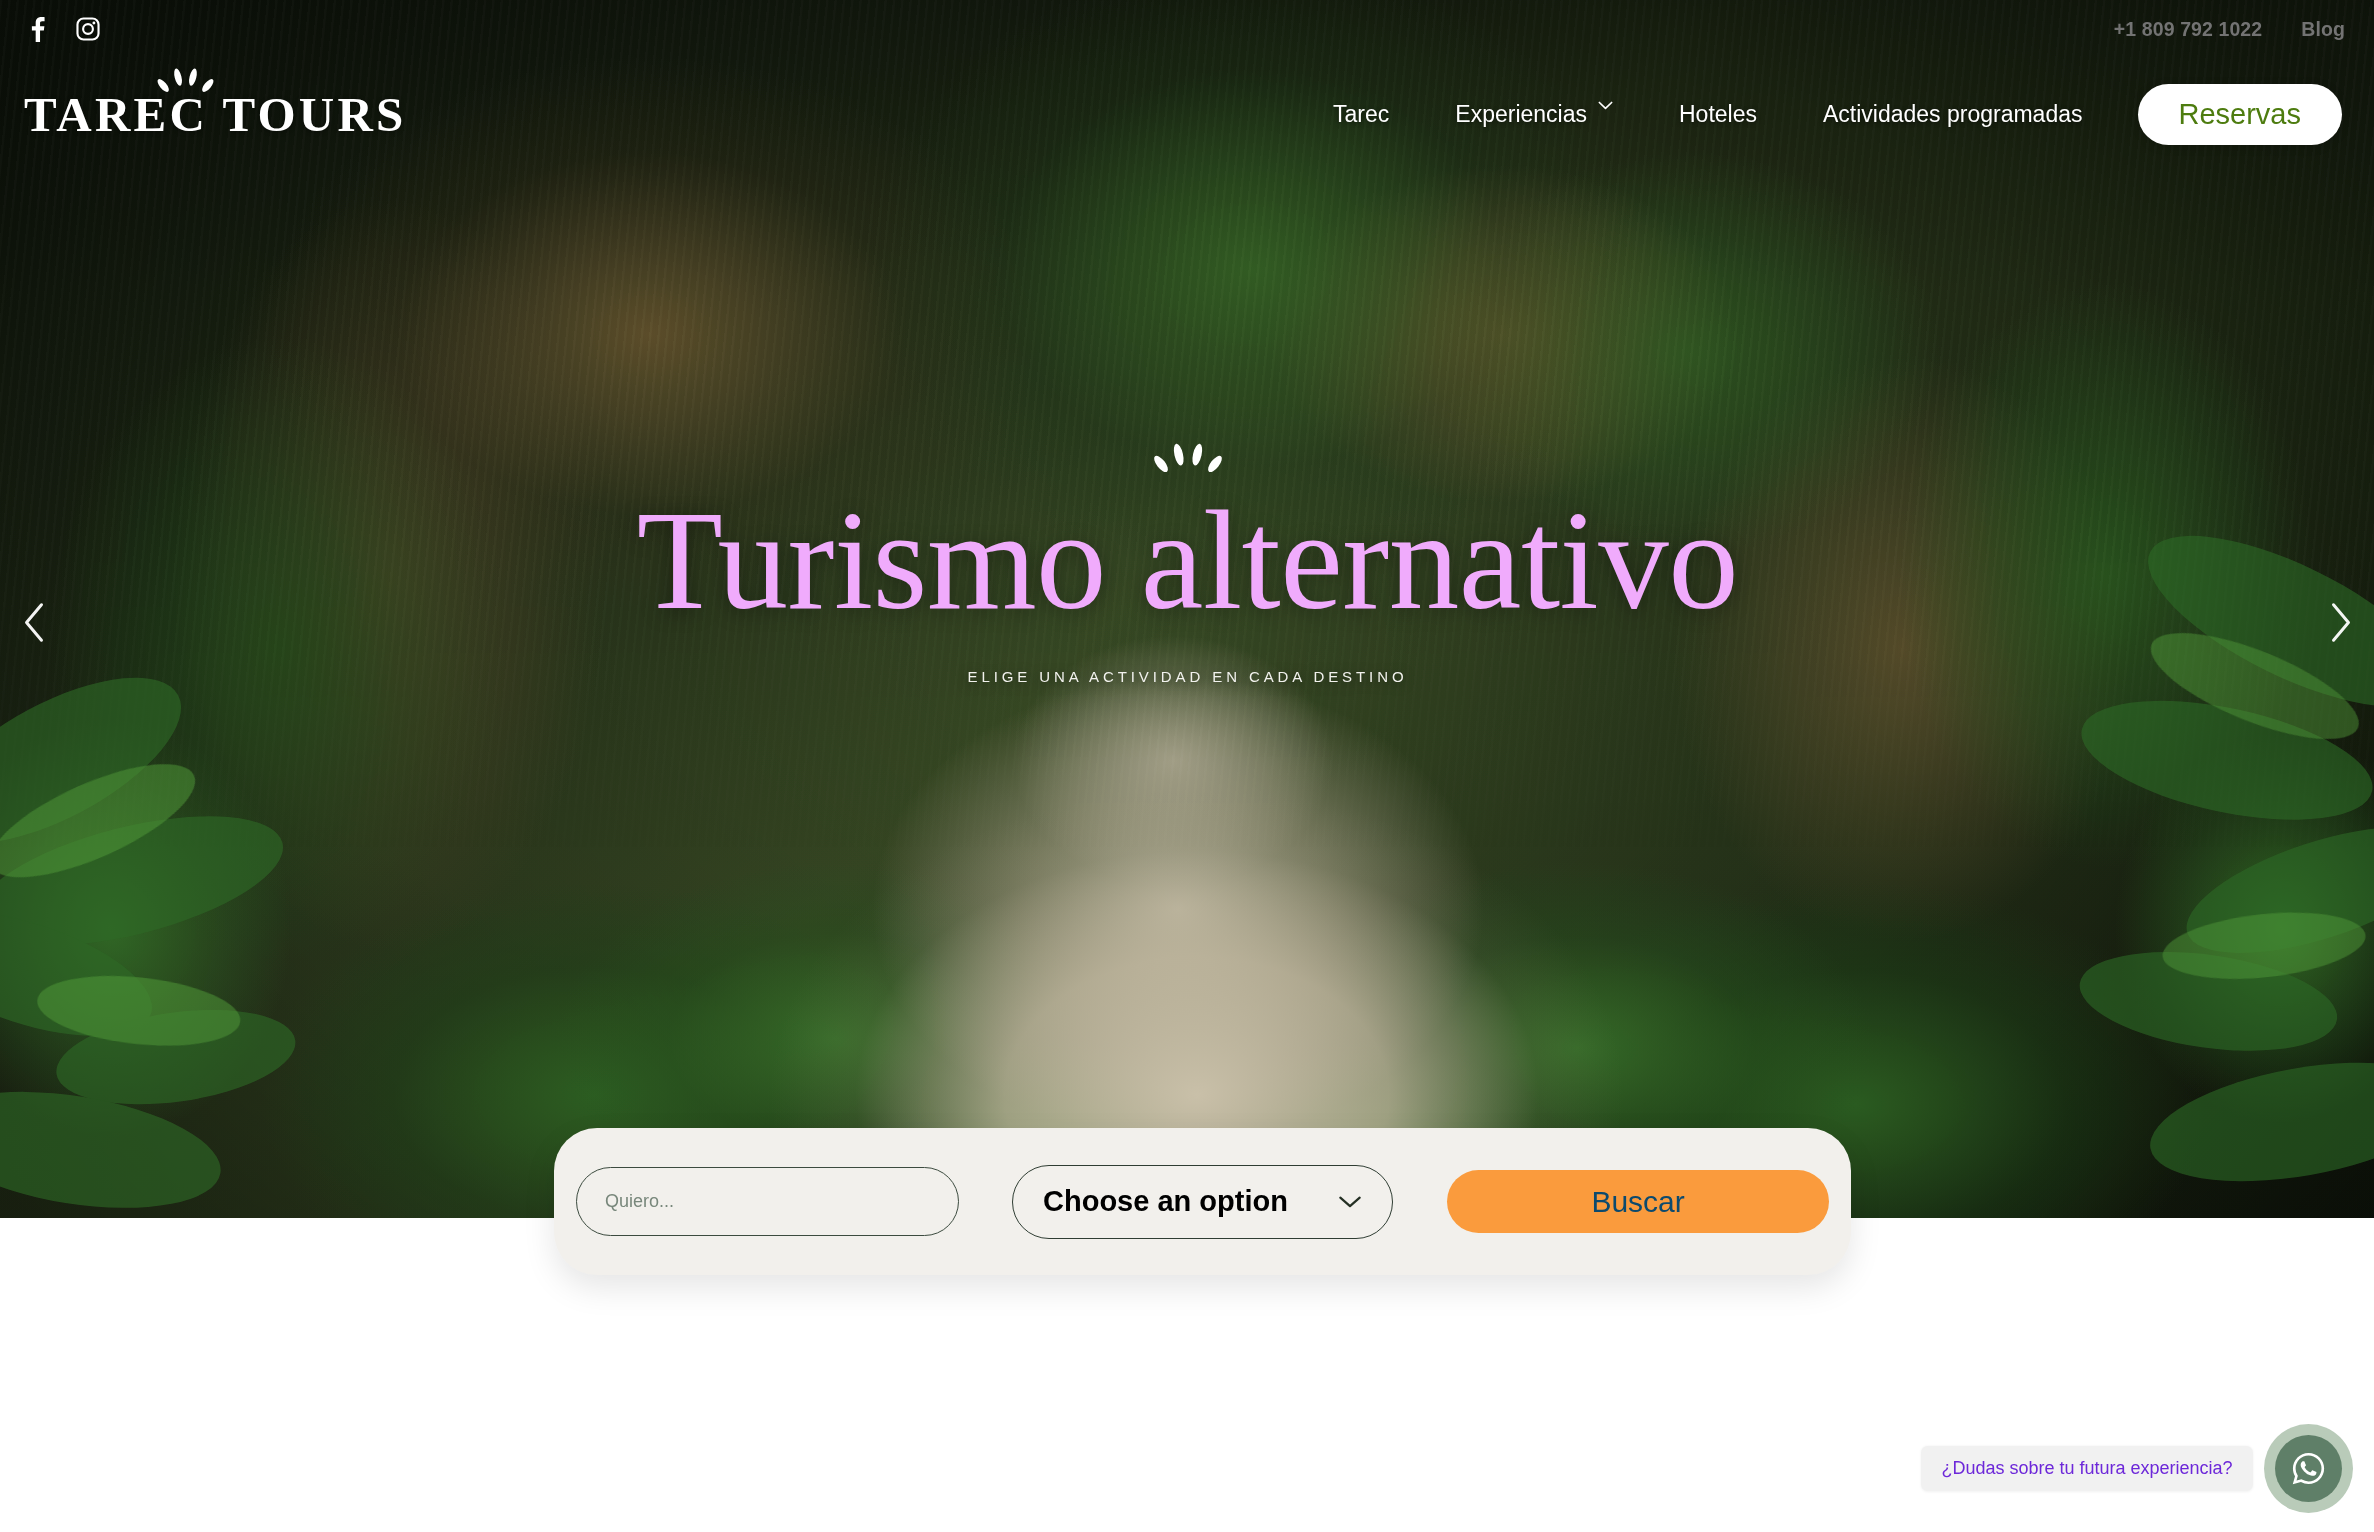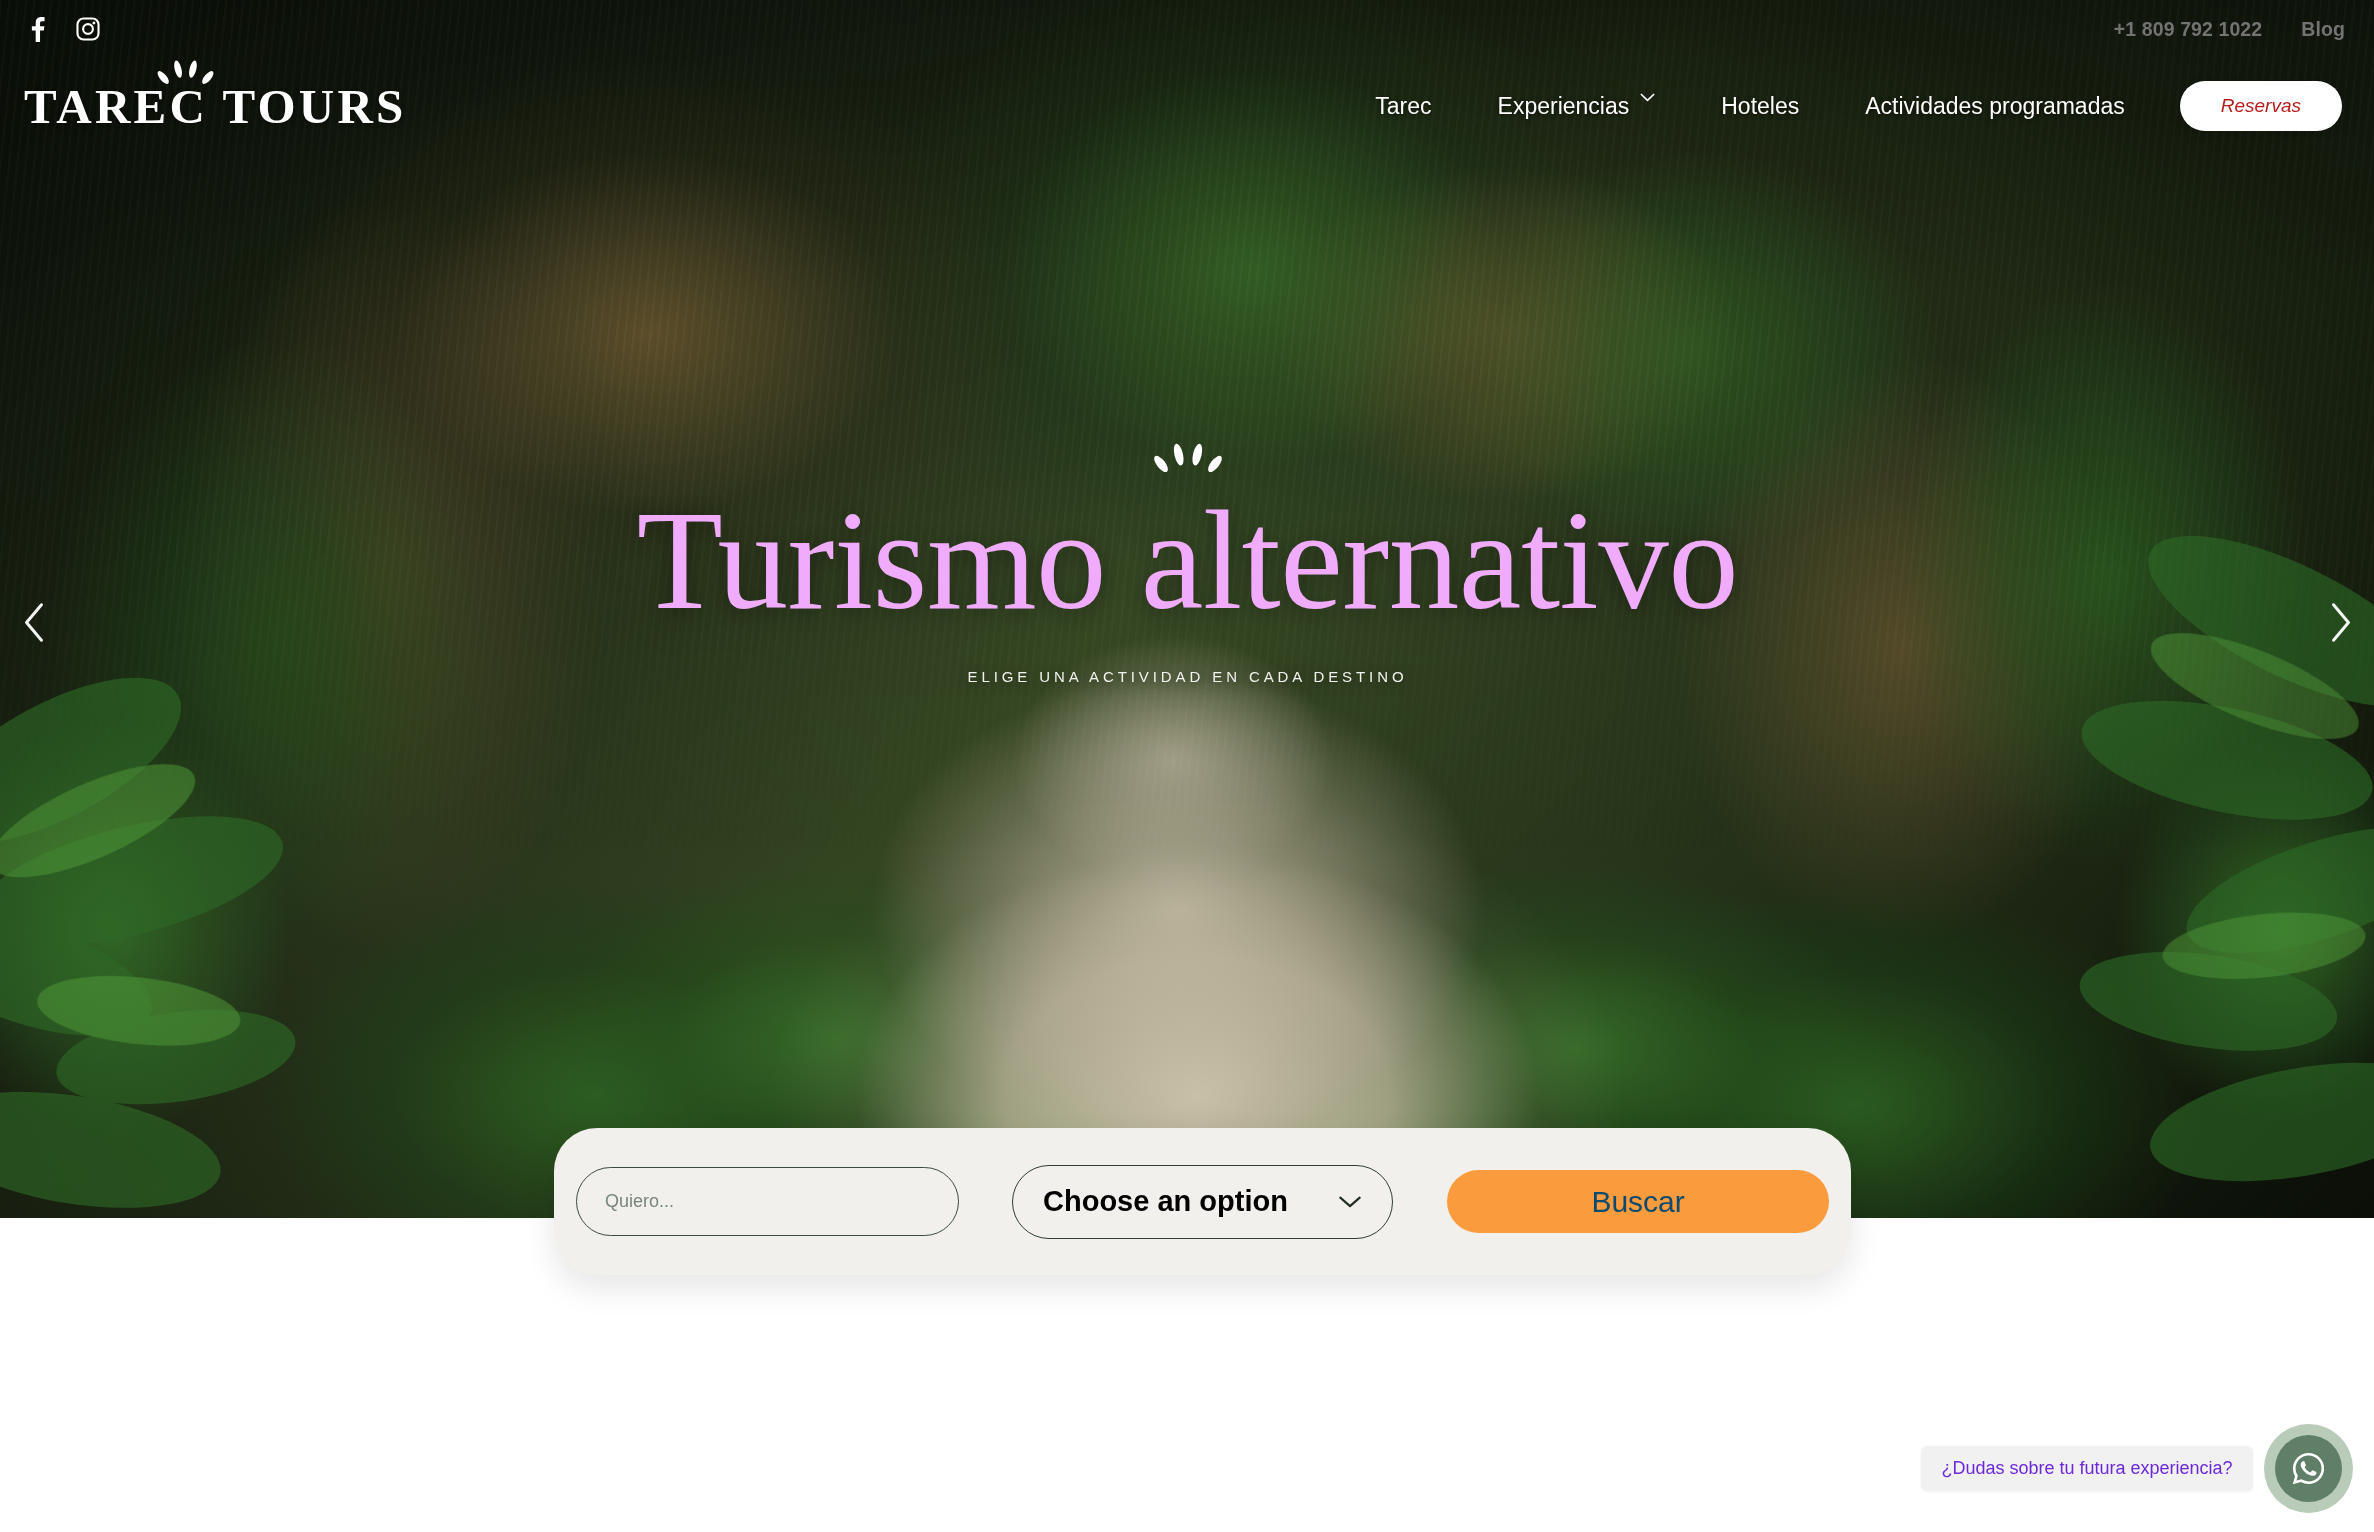--- a/index.html
+++ b/index.html
@@ -119,21 +119,21 @@
     color: #ffffff;
     font-size: 19.5px;
     font-weight: 700;
     letter-spacing: 0.1px;
   }
   .topbar-right a { color: #737373; text-decoration: none; }
 
   
   .header {
     position: absolute;
-    top: 66px; left: 0;
+    top: 74px; left: 0;
     width: 2375px;
     height: 80px;
     display: flex;
     align-items: center;
     justify-content: space-between;
     padding: 0 33px 0 20.4px;
     z-index: 30;
   }
   .logo {
     position: relative;
@@ -172,30 +172,29 @@
     cursor: pointer;
     text-shadow: 0 0.9px 4.6px rgba(0,0,0,0.5);
   }
   .chev {
     display: inline-block;
     width: 15px; height: 9.3px;
   }
   .btn-reservas {
     margin-left: 22px;
     background: #ffffff;
-    color: #b91c1c;
-    font-size: 19px;
+    color: #4d7c0f;
+    font-size: 29px;
     font-weight: 400;
     border: none;
     border-radius: 927px;
     padding: 14px 41px;
     cursor: pointer;
     font-family: "Liberation Sans", sans-serif;
     box-shadow: 0 1.9px 9.3px rgba(0,0,0,0.18);
-    font-style: italic;
   }
 
   
   .arrow {
     position: absolute;
     top: 594px;
     width: 56px;
     height: 56px;
     display: flex;
     align-items: center;

